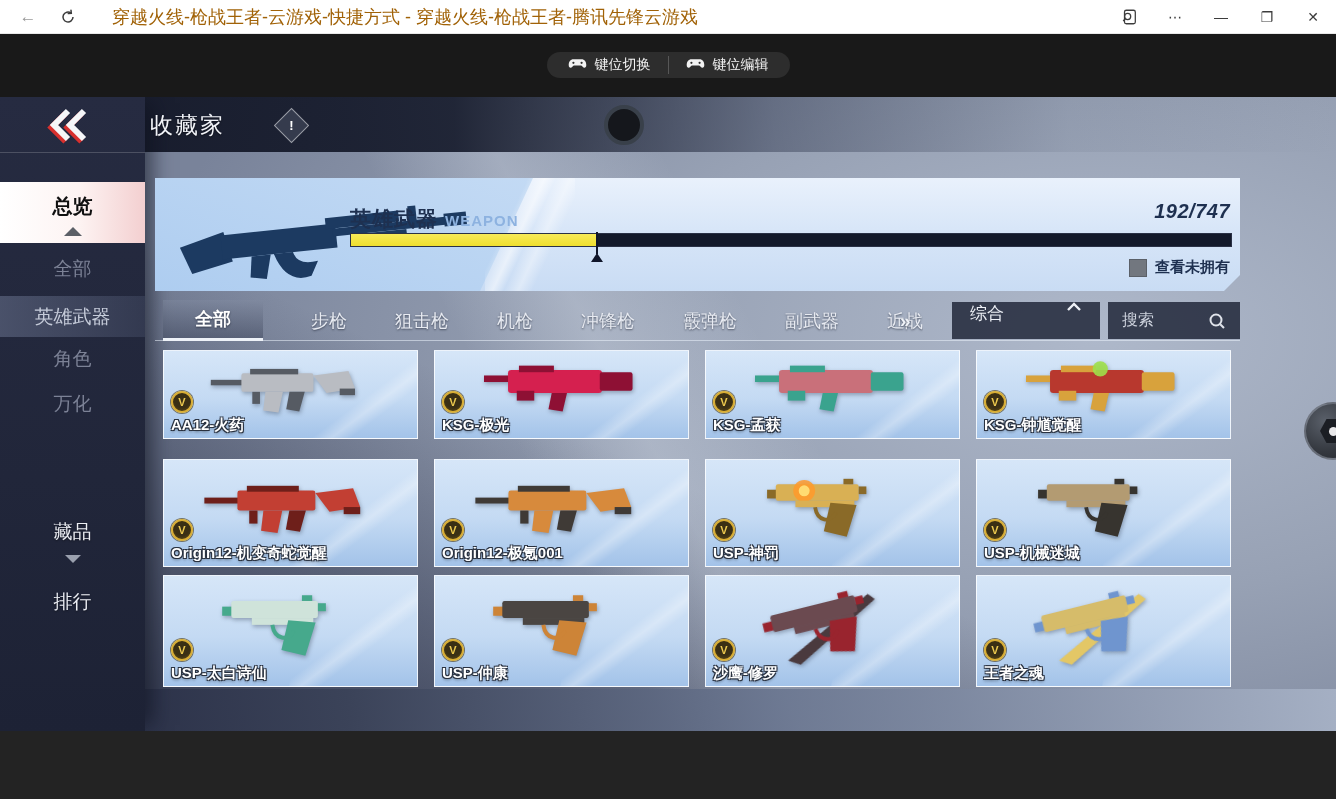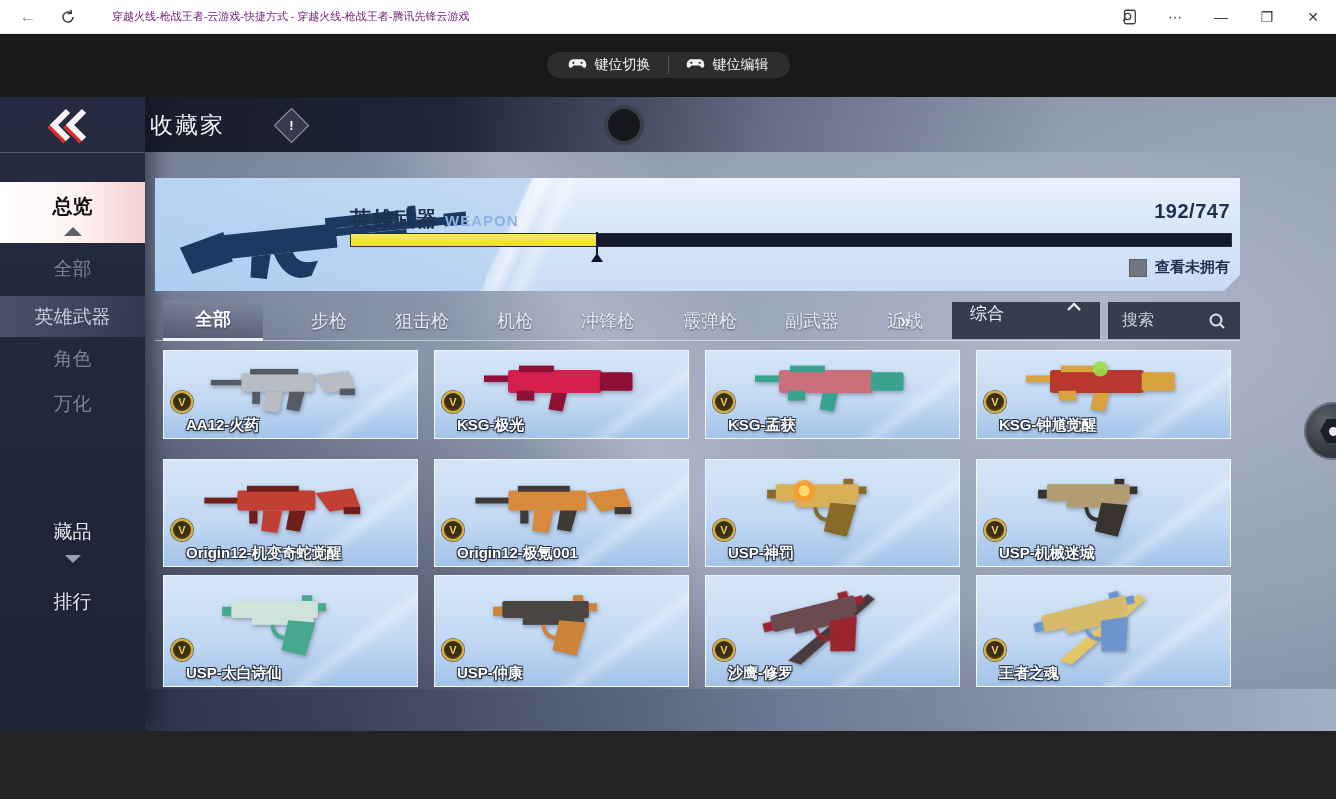--- a/index.html
+++ b/index.html
@@ -5,21 +5,21 @@
   html,body{margin:0;padding:0;background:#111;}
   .window{position:relative;width:1336px;height:799px;overflow:hidden;background:#fff;
           font-family:"Liberation Sans","DejaVu Sans",sans-serif;-webkit-font-smoothing:antialiased;}
 
   
   .titlebar{position:absolute;left:0;top:0;width:1336px;height:33px;background:#ffffff;
             display:flex;align-items:center;border-bottom:1px solid #e8e8e8;z-index:50;}
   .tb-btn{width:40px;height:33px;display:flex;align-items:center;justify-content:center;
           background:none;border:none;cursor:pointer;padding:0;color:#3c3c3c;}
   .tb-back{color:#9a9a9a;font-size:17px;margin-left:8px;}
-  .tb-title{font-size:11px;color:#701a75;margin-left:24px;white-space:nowrap;font-family:Liberation Serif, serif;}
+  .tb-title{font-size:18px;color:#a16207;margin-left:24px;white-space:nowrap;}
   .tb-right{margin-left:auto;display:flex;align-items:center;}
   .tb-right .tb-btn{width:46px;font-size:14px;}
   .tb-max{font-size:12px;}
 
   
   .darkbar{position:absolute;left:0;top:33px;width:1336px;height:64px;background:#191919;z-index:40;
            display:flex;align-items:center;justify-content:center;}
   .pill{display:inline-flex;align-items:center;background:#2d2d2d;border-radius:20px;height:26px;padding:0 4px;}
   .pill-btn{display:flex;align-items:center;gap:8px;background:none;border:none;color:#f2f2f2;
             font-size:14px;padding:0 17px;cursor:pointer;font-family:inherit;}
@@ -77,21 +77,21 @@
   .banner-title{position:absolute;left:195px;top:27px;display:flex;align-items:baseline;gap:7px;}
   .banner-title .zh{font-size:21px;font-weight:bold;color:#1e3050;letter-spacing:1px;}
   .banner-title .en{font-size:15px;font-weight:bold;color:#8db2e0;letter-spacing:1px;}
   .pbar{position:absolute;left:195px;top:55px;width:882px;height:14px;background:#141a2b;
         border:1px solid #2a3146;box-sizing:border-box;}
   .pbar-fill{height:100%;background:linear-gradient(180deg,#f7ea58,#efdf2e);border-right:1px solid #9c8d12;}
   .pbar-pin{position:absolute;top:-2px;width:2px;height:22px;background:#10162a;}
   .pbar-pin::after{content:'';position:absolute;left:-5px;top:21px;border-left:6px solid transparent;
         border-right:6px solid transparent;border-bottom:9px solid #10162a;}
   .banner-count{position:absolute;right:10px;top:22px;font-size:20px;font-weight:bold;color:#1e3050;
-        font-family:"Liberation Sans","DejaVu Sans",sans-serif;letter-spacing:.5px;}
+        font-family:"Liberation Sans","DejaVu Sans",sans-serif;letter-spacing:.5px;font-style:italic;}
   .banner-check{position:absolute;right:10px;top:80px;display:flex;align-items:center;gap:8px;cursor:pointer;}
   .banner-check .cb{width:18px;height:18px;background:#72777f;border:1px solid #5b6068;box-sizing:border-box;}
   .banner-check .cb-label{font-size:15px;font-weight:bold;color:#1e3050;}
 
   
   .tabbar{position:absolute;left:155px;top:203px;width:1085px;height:41px;
         border-bottom:1px solid rgba(235,242,252,.55);box-sizing:border-box;}
   .tabs{position:absolute;left:8px;top:0;height:41px;display:flex;align-items:center;gap:48px;}
   .tab{position:relative;height:41px;display:flex;align-items:center;justify-content:center;
         color:#e8ebf2;font-size:18px;cursor:pointer;white-space:nowrap;
@@ -121,21 +121,21 @@
   .card::before{content:'';position:absolute;right:-20px;top:-10px;width:140px;height:140px;
         background:linear-gradient(135deg,rgba(255,255,255,0) 44%,rgba(255,255,255,.30) 50%,rgba(255,255,255,0) 56%);
         transform:rotate(8deg);}
   .card .art{position:absolute;left:0;right:0;top:0;bottom:16px;display:flex;align-items:center;justify-content:center;}
   .card .art svg{width:70%;max-height:80%;filter:drop-shadow(1px 2px 2px rgba(30,40,60,.35));}
   .card .art svg.tilt{transform:rotate(-14deg);}
   .badge{position:absolute;left:7px;bottom:25px;width:22px;height:22px;border-radius:50%;
         background:radial-gradient(circle at 50% 40%,#3a2f14 55%,#6b5416 100%);
         border:2px solid #d9ae35;box-sizing:border-box;display:flex;align-items:center;justify-content:center;
         color:#ecc94f;font-size:11px;font-weight:bold;box-shadow:0 0 0 1px rgba(60,45,10,.6);}
-  .cname{position:absolute;left:22px;bottom:3px;color:#ffffff;font-size:15px;font-weight:bold;white-space:nowrap;
+  .cname{position:absolute;left:7px;bottom:3px;color:#ffffff;font-size:15px;font-weight:bold;white-space:nowrap;
         text-shadow:-1px -1px 0 #2a3240,1px -1px 0 #2a3240,-1px 1px 0 #2a3240,1px 1px 0 #2a3240,0 2px 3px rgba(0,0,0,.4);}
 
   
   .float-btn{position:absolute;left:1304px;top:305px;width:58px;height:58px;border-radius:50%;cursor:pointer;
         background:radial-gradient(circle at 35% 32%,#5a606a 0%,#34383f 60%,#24272d 100%);
         border:2px solid rgba(200,210,225,.35);box-sizing:border-box;display:flex;align-items:center;justify-content:center;}
   .float-hex{width:26px;height:24px;background:#1b1e24;display:flex;align-items:center;justify-content:center;
         clip-path:polygon(25% 0,75% 0,100% 50%,75% 100%,25% 100%,0 50%);}
   .float-dot{width:9px;height:9px;border-radius:50%;background:#e8e8ea;}
 

